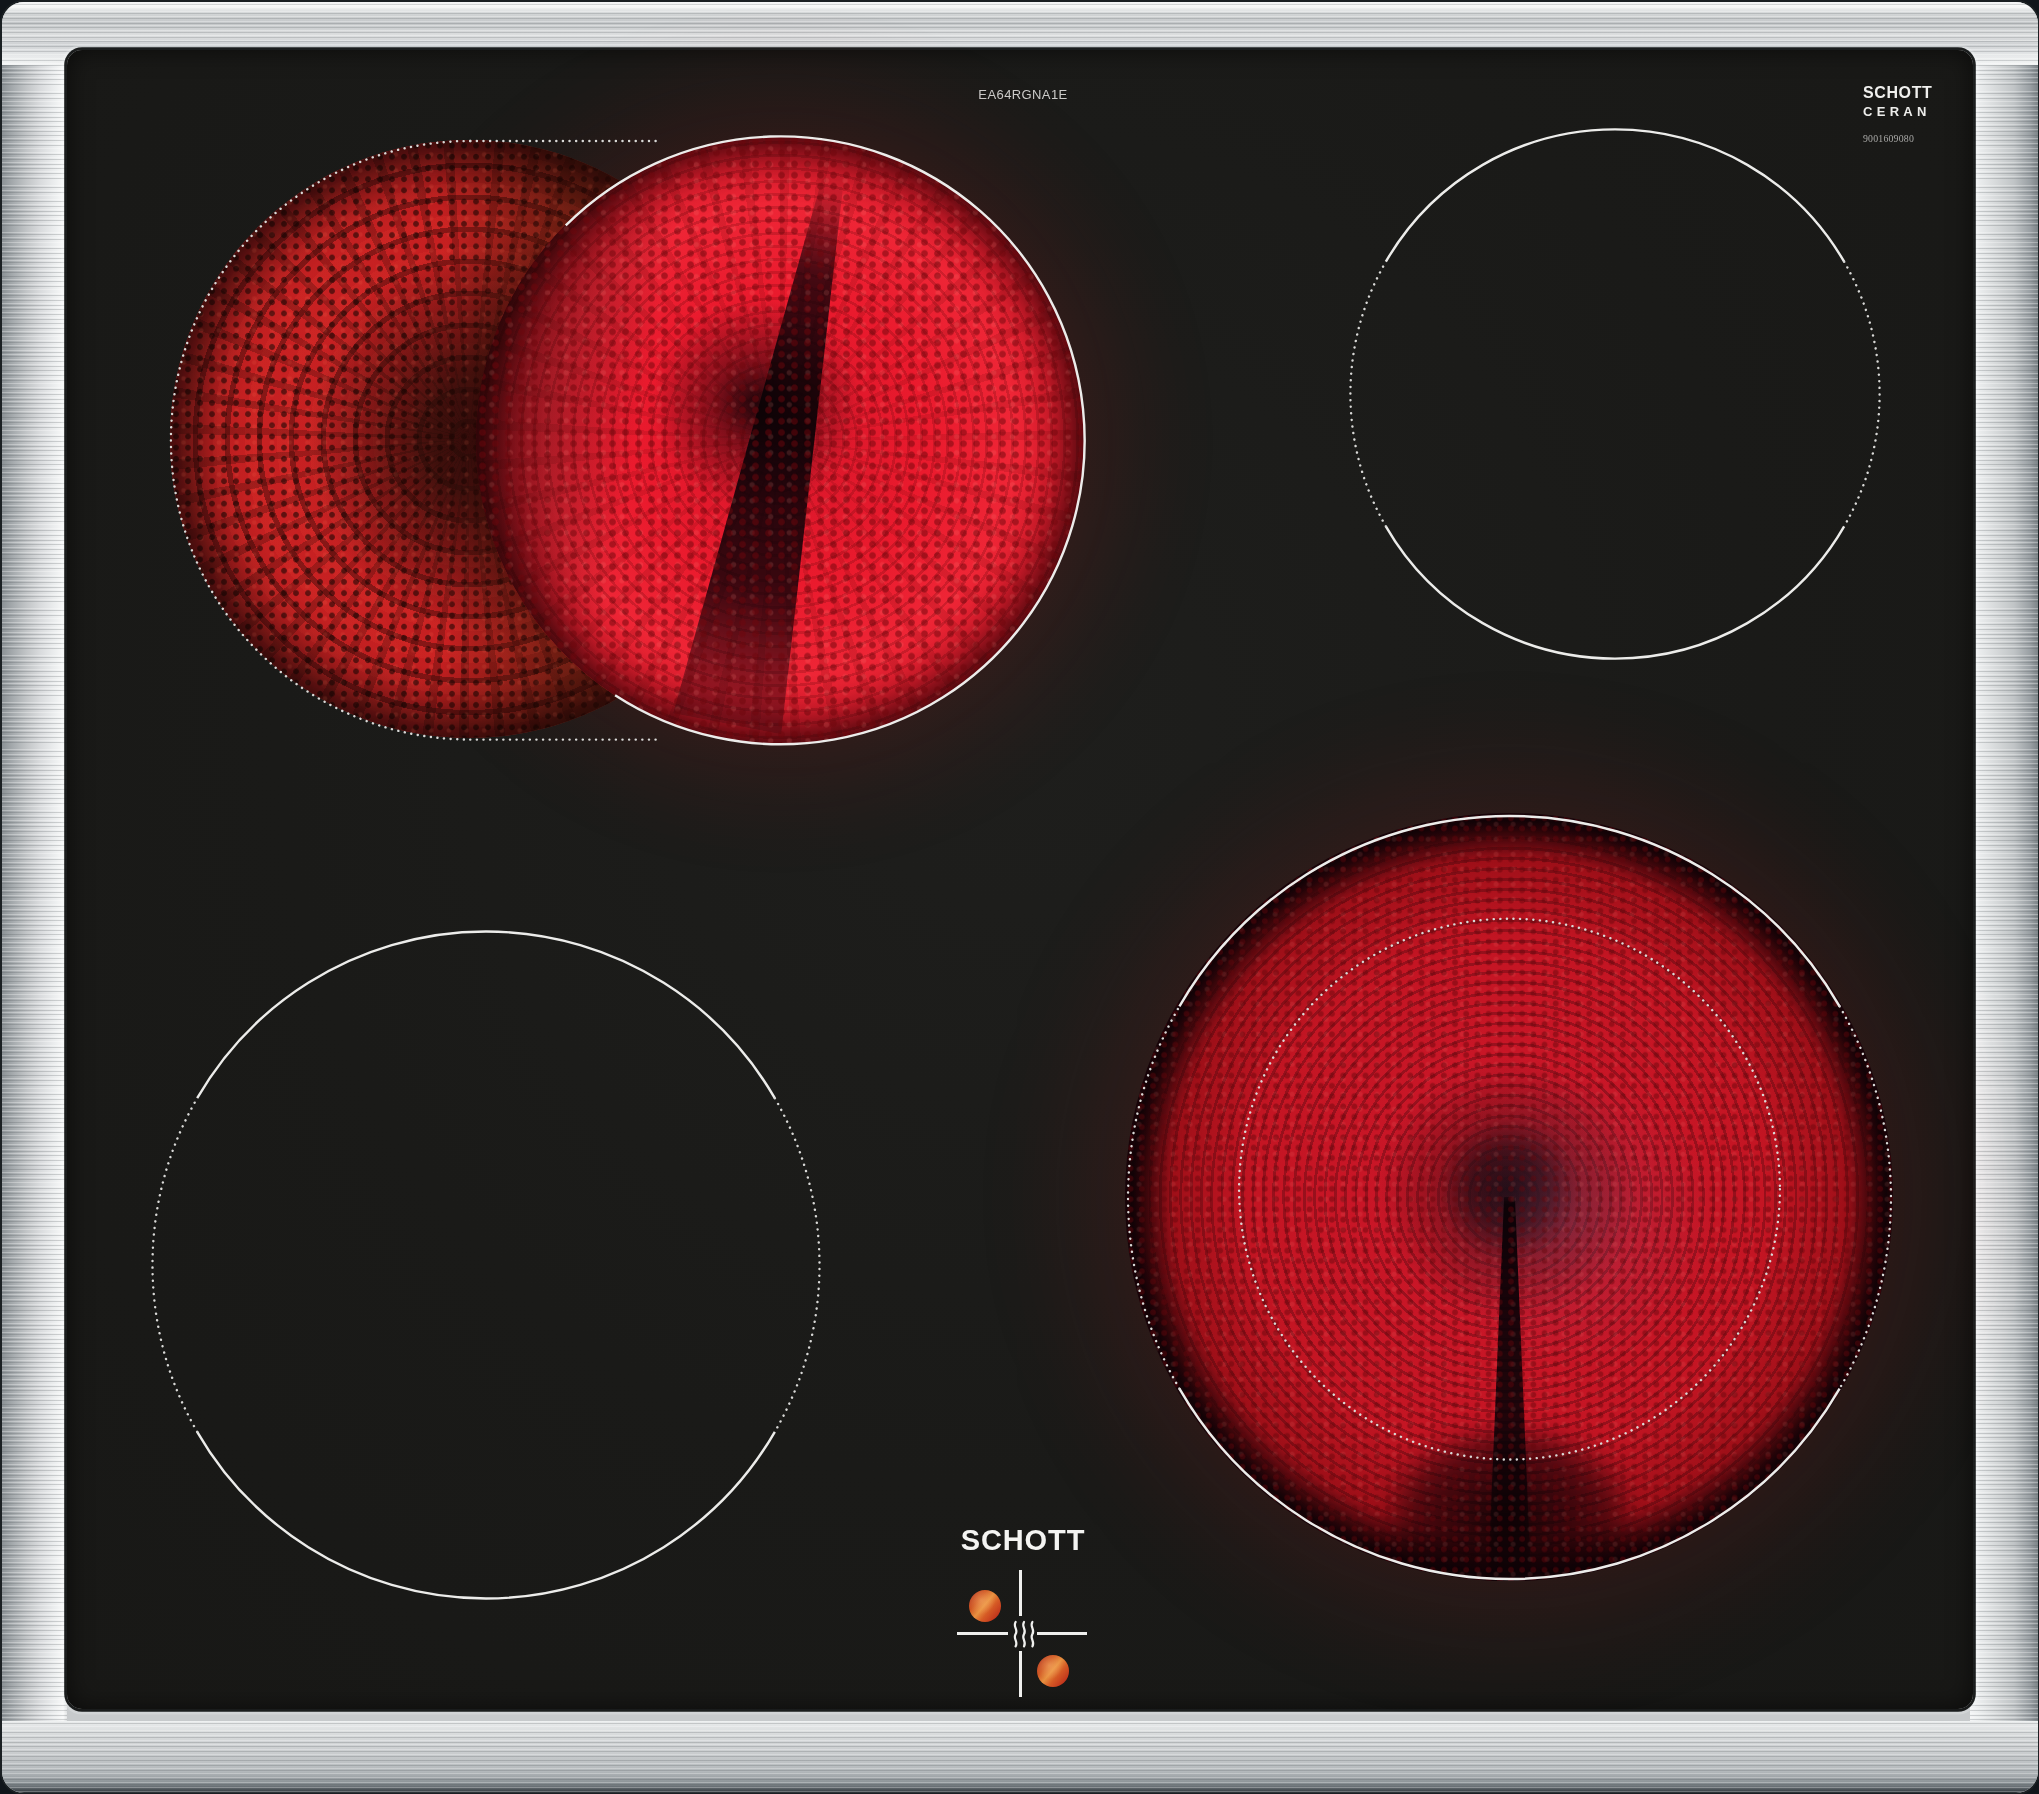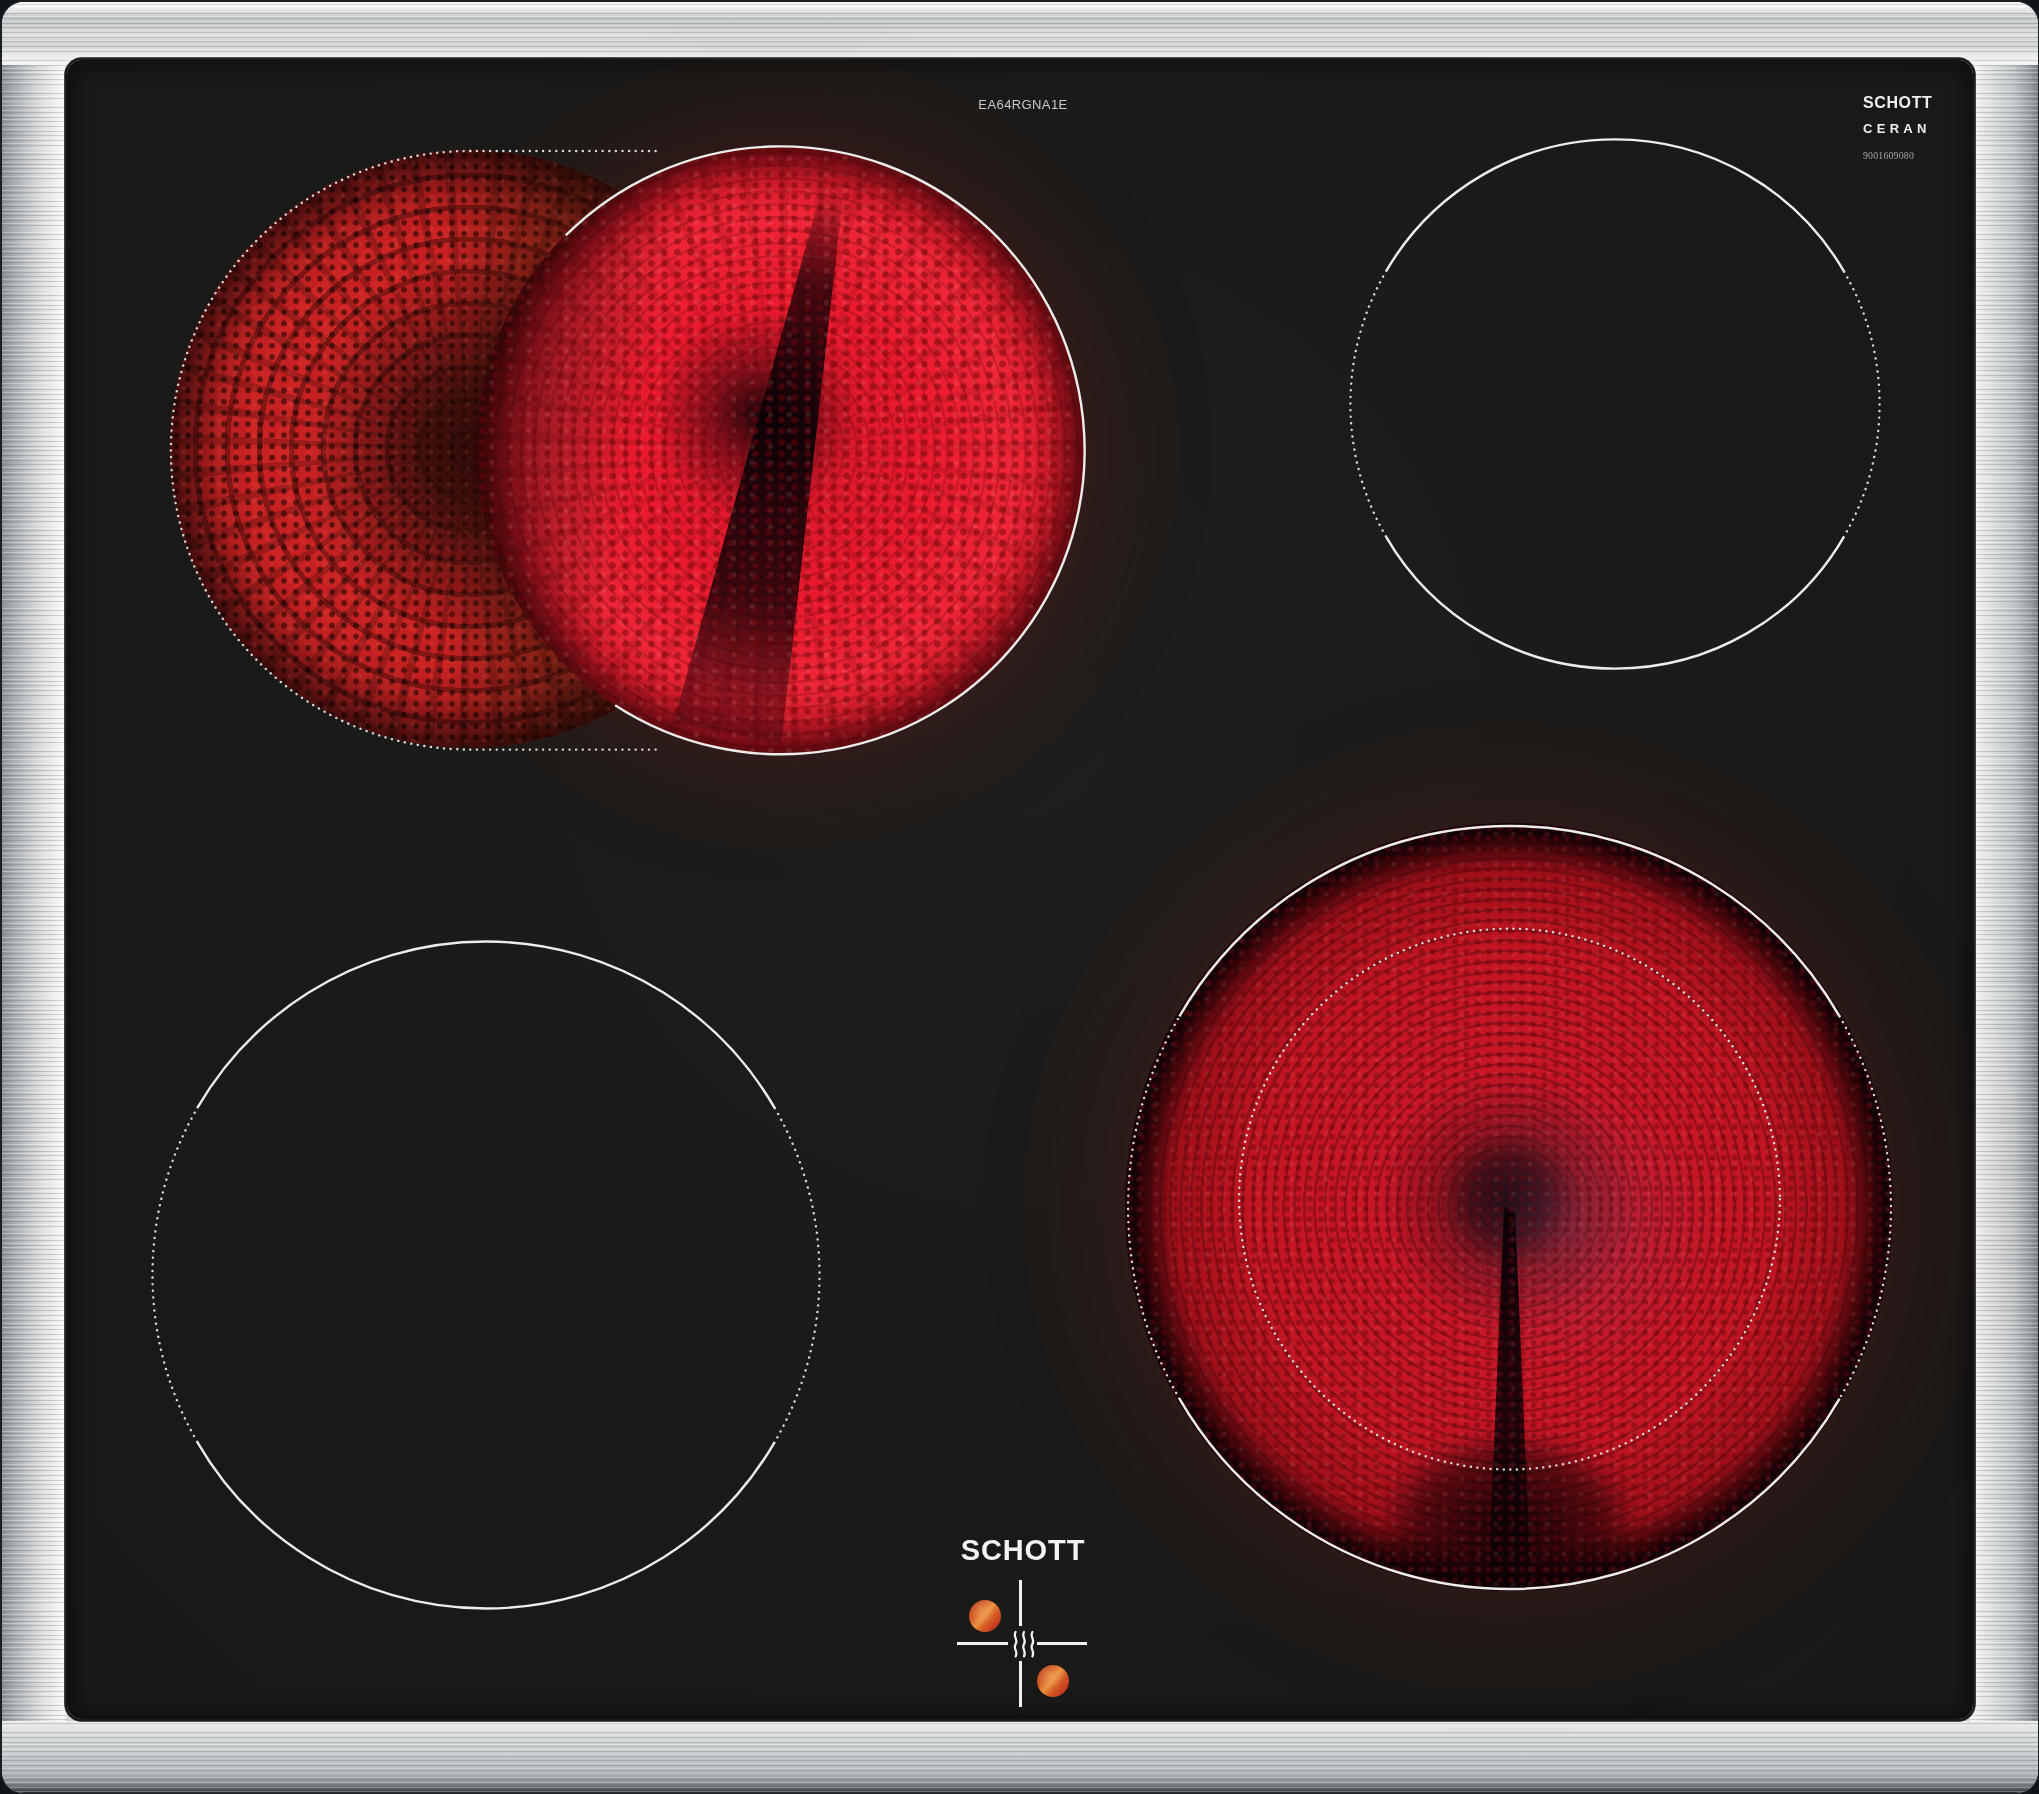--- a/index.html
+++ b/index.html
@@ -20,30 +20,30 @@
   .bar-top{left:0;right:0;top:0;height:63px;
     background:
       repeating-linear-gradient(180deg, rgba(255,255,255,0.32) 0 0.9px, rgba(0,0,0,0) 0.9px 1.9px, rgba(70,76,80,0.20) 1.9px 2.8px, rgba(0,0,0,0) 2.8px 4.7px),
       linear-gradient(180deg,#eef0f1 0%,#fafbfb 6%,#d2d5d6 18%,#c3c6c8 34%,#dcdedf 52%,#cfd2d4 68%,#e8eaeb 86%,#f2f4f4 100%);}
   .bar-bottom{left:0;right:0;bottom:0;height:72px;
     background:
       repeating-linear-gradient(180deg, rgba(255,255,255,0.28) 0 0.9px, rgba(0,0,0,0) 0.9px 1.9px, rgba(70,76,80,0.22) 1.9px 2.8px, rgba(0,0,0,0) 2.8px 4.7px),
       linear-gradient(180deg,#e9ebec 0%,#d7dadb 20%,#c9ccce 45%,#b3b8bb 70%,#8b9296 86%,#4f565b 95%,#272d31 100%);}
 
   
-  .glass{position:absolute;left:65px;top:58px;width:1906px;height:1659px;border-radius:15px;
+  .glass{position:absolute;left:65px;top:48px;width:1906px;height:1659px;border-radius:15px;
     background:radial-gradient(ellipse at 50% 40%, #1e1e1c 0%, #1a1a18 55%, #181816 100%);
     box-shadow:0 0 0 2.8px rgba(10,12,12,0.92), 0 0 0 5.6px rgba(248,250,250,0.22), inset 0 0 24px rgba(0,0,0,0.6);}
 
   
   .model{position:absolute;left:956px;top:37px;transform:translateX(-50%);
     font-size:13px;letter-spacing:0.4px;color:#cbcbc9;white-space:nowrap;}
   .schott{position:absolute;left:1796px;top:35px;line-height:1;}
   .schott-l1{font-size:16px;font-weight:bold;letter-spacing:0.6px;color:#f0f0ee;}
-  .schott-l2{font-size:13px;font-weight:bold;letter-spacing:4.3px;color:#ededeb;margin-top:11px;}
+  .schott-l2{font-size:13px;font-weight:bold;letter-spacing:4.3px;color:#ededeb;margin-top:4px;}
   .schott-code{font-size:9.8px;letter-spacing:0.2px;color:#a8a8a6;margin-top:16px;font-family:Liberation Serif, serif;}
   .siemens{position:absolute;left:956px;top:1474px;transform:translateX(-50%);
     font-size:29px;font-weight:bold;letter-spacing:0.9px;color:#f4f4f2;white-space:nowrap;}
 
   
   .ember{position:absolute;left:103px;top:90px;width:598px;height:598px;border-radius:50%;overflow:hidden;
     background:
       radial-gradient(circle at 56% 50%, rgba(14,7,4,0.95) 0%, rgba(24,12,7,0.82) 16%, rgba(0,0,0,0) 44%),
       repeating-conic-gradient(from 0deg at 50% 50%, rgba(0,0,0,0) 0deg 5deg, rgba(35,8,4,0.25) 5deg 7deg),
       repeating-radial-gradient(circle at 50% 50%, rgba(0,0,0,0) 0 15px, rgba(30,8,4,0.38) 15px 20.5px, rgba(255,80,60,0.10) 20.5px 32px),

